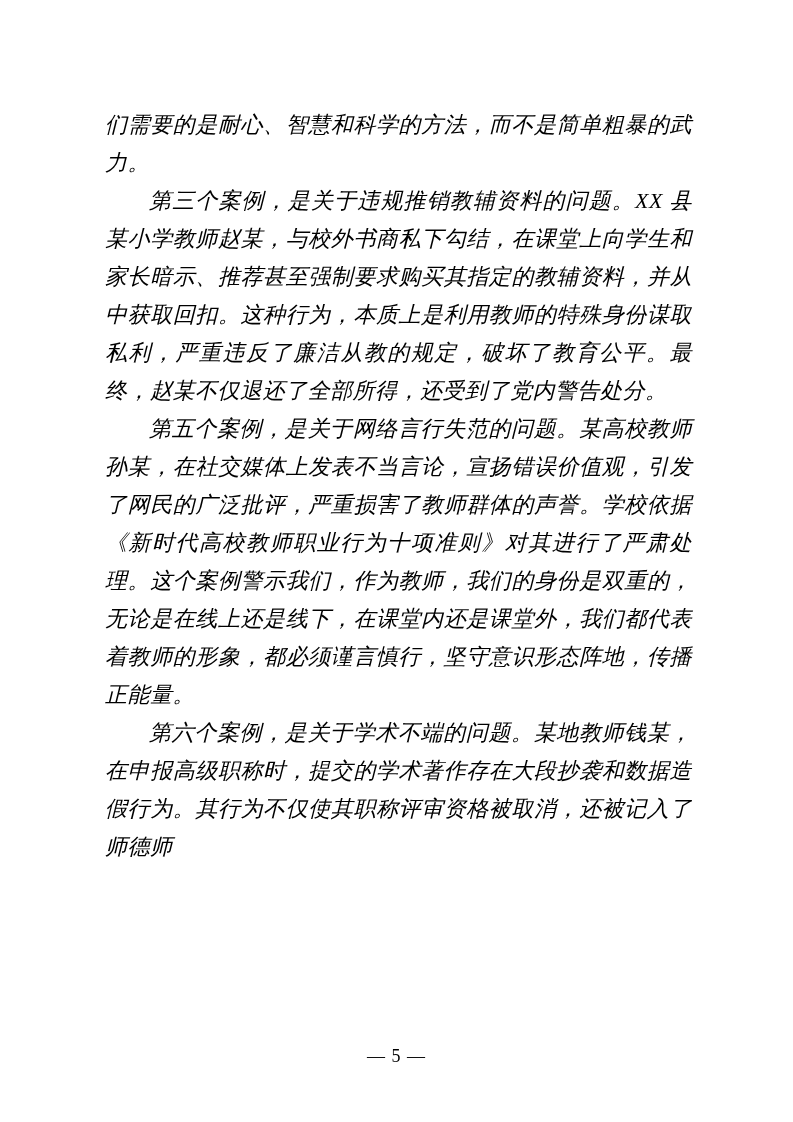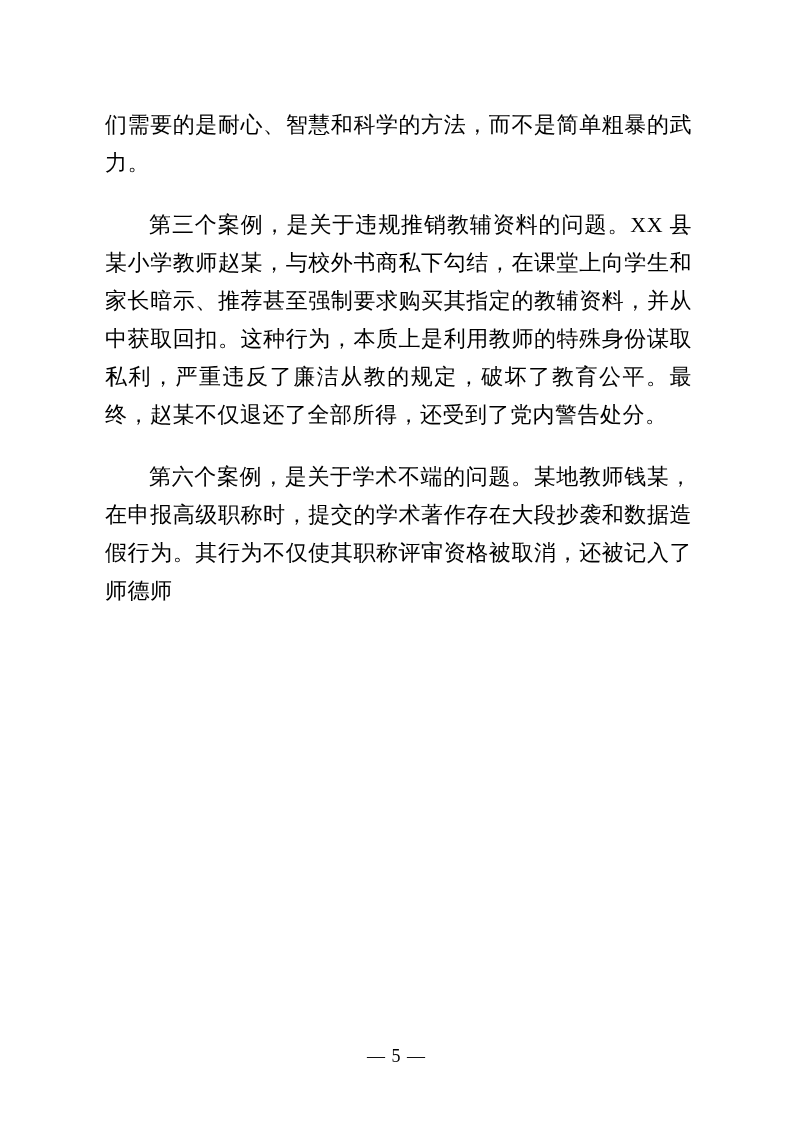--- a/index.html
+++ b/index.html
@@ -22,38 +22,39 @@
     width: 587px;
   }
   .para {
     margin: 0;
     font-size: 22px;
     line-height: 38px;
     letter-spacing: 0.5px;
     text-align: justify;
     text-justify: inter-ideograph;
     word-break: break-all;
+    font-style: italic;
   }
   .para.indent {
     text-indent: 2em;
-    margin-top: 24px;
   }
   .page-footer {
     position: absolute;
     left: 0;
     right: 0;
     top: 1046px;
     text-align: center;
     font-size: 18px;
     letter-spacing: 1px;
     color: #000000;
   }
 </style>
 </head>
 <body>
 
 <div class="page-body">
   <p class="para">们需要的是耐心、智慧和科学的方法，而不是简单粗暴的武力。</p>
   <p class="para indent">第三个案例，是关于违规推销教辅资料的问题。XX 县某小学教师赵某，与校外书商私下勾结，在课堂上向学生和家长暗示、推荐甚至强制要求购买其指定的教辅资料，并从中获取回扣。这种行为，本质上是利用教师的特殊身份谋取私利，严重违反了廉洁从教的规定，破坏了教育公平。最终，赵某不仅退还了全部所得，还受到了党内警告处分。</p>
+  <p class="para indent">第五个案例，是关于网络言行失范的问题。某高校教师孙某，在社交媒体上发表不当言论，宣扬错误价值观，引发了网民的广泛批评，严重损害了教师群体的声誉。学校依据《新时代高校教师职业行为十项准则》对其进行了严肃处理。这个案例警示我们，作为教师，我们的身份是双重的，无论是在线上还是线下，在课堂内还是课堂外，我们都代表着教师的形象，都必须谨言慎行，坚守意识形态阵地，传播正能量。</p>
   <p class="para indent">第六个案例，是关于学术不端的问题。某地教师钱某，在申报高级职称时，提交的学术著作存在大段抄袭和数据造假行为。其行为不仅使其职称评审资格被取消，还被记入了师德师</p>
 </div>
 
 <div class="page-footer">— 5 —</div>
 
 </body></html>

